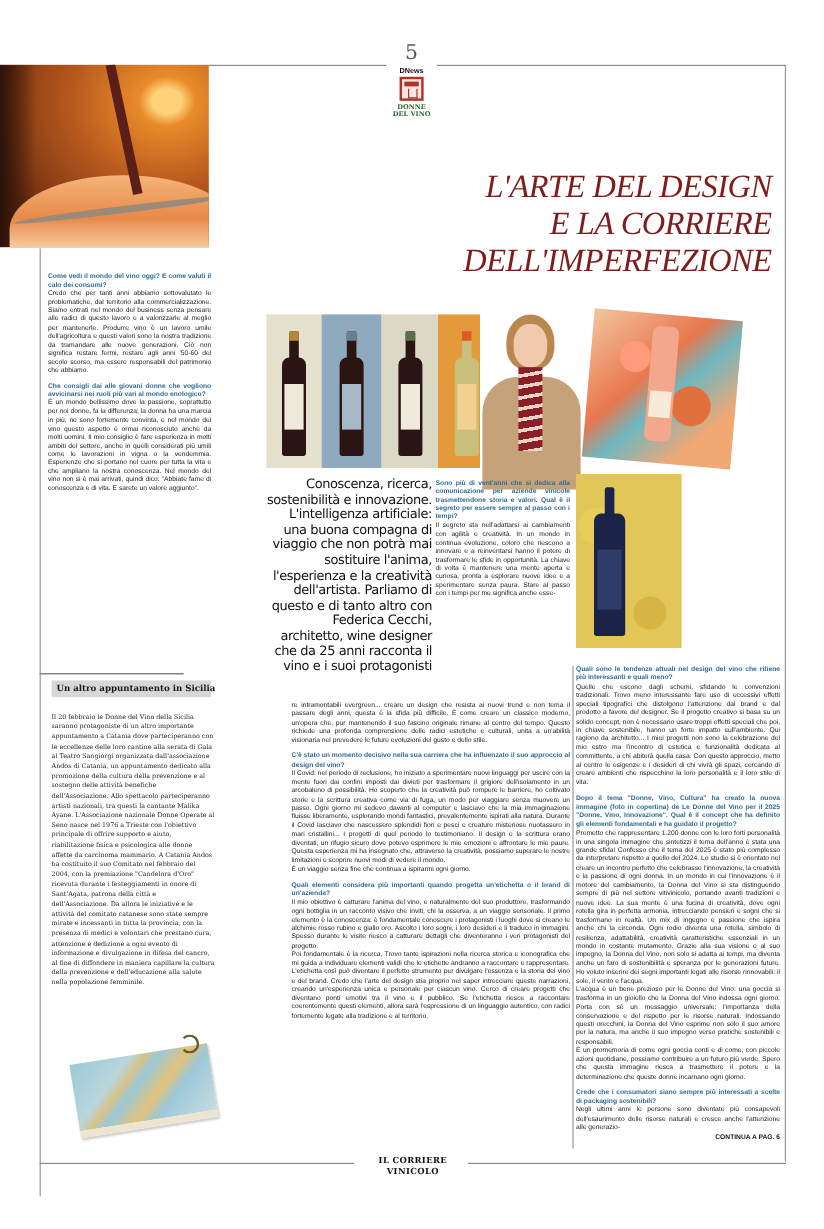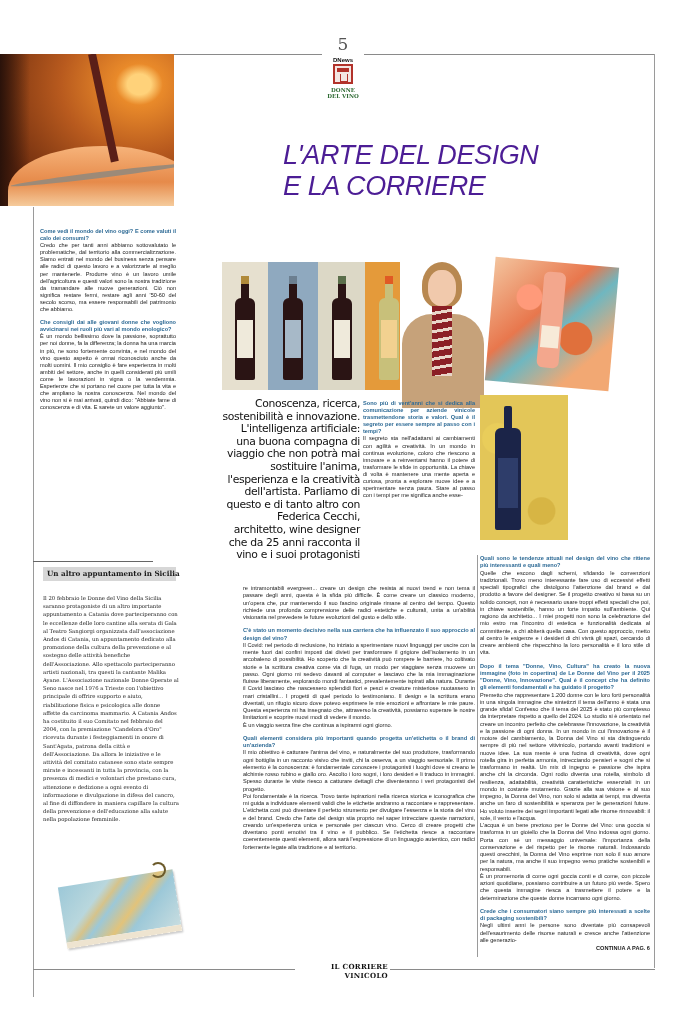--- a/index.html
+++ b/index.html
@@ -17,36 +17,36 @@
   .logo-mark::before { content: ""; position: absolute; left: 2px; top: 2px; width: 12px; height: 4px; background: #b2322a; }
   .logo-mark::after { content: ""; position: absolute; left: 5px; top: 8px; width: 6px; height: 7px; border: 1.5px solid #b2322a; border-top: none; }
   .logo-text { position: absolute; left: 326px; top: 87px; width: 34px; text-align: center;
     font-family: "DejaVu Serif", serif; font-size: 5.5px; line-height: 6px; color: #2f6b34; font-weight: bold; }
 
   
   .left-frame-line { position: absolute; left: 33px; top: 207px; width: 1px; height: 790px; background: #9a9a9a; }
   .right-frame-line { position: absolute; left: 654px; top: 54px; width: 1px; height: 914px; background: #9a9a9a; }
   .bottom-rule-left { position: absolute; left: 33px; top: 969px; width: 262px; height: 1px; background: #8a8a8a; }
   .bottom-rule-right { position: absolute; left: 390px; top: 969px; width: 265px; height: 1px; background: #8a8a8a; }
-  .masthead { position: absolute; left: 300px; top: 962px; width: 88px; text-align: right;
+  .masthead { position: absolute; left: 300px; top: 962px; width: 88px; text-align: center;
     font-family: "DejaVu Serif", serif; font-weight: bold; font-size: 7px; letter-spacing: 0.3px; color: #111; }
 
   
   .photo-barrel { position: absolute; left: 0; top: 54px; width: 174px; height: 152px; overflow: hidden;
     background: radial-gradient(ellipse at 80% 20%, #ffd27a 0 6%, #e98a2a 12%, #b85a1e 40%, #6a2a0e 80%); }
   .photo-barrel .barrel { position: absolute; left: 8px; top: 92px; width: 190px; height: 90px; border-radius: 50% 50% 0 0;
     background: linear-gradient(180deg, #f6b37a, #e68a4a 40%, #f7d3a6 70%); }
   .photo-barrel .hoop { position: absolute; left: 10px; top: 118px; width: 180px; height: 6px; border-radius: 50%; background: #9c8a78; transform: rotate(-7deg); }
   .photo-barrel .pipette { position: absolute; left: 88px; top: 0; width: 8px; height: 110px; background: #5a1f18; transform: rotate(-12deg); transform-origin: top; }
   .photo-barrel .shadow { position: absolute; left: 0; top: 0; width: 30px; height: 152px; background: linear-gradient(90deg, #2a120a, transparent); }
 
   
-  .headline { position: absolute; right: 44px; top: 140px; width: 360px; text-align: left;
-    font-family: Liberation Sans, sans-serif; font-style: italic; font-size: 27px; line-height: 31px;
-    color: #4c1d95; letter-spacing: -0.4px; font-weight: normal; }
+  .headline { position: absolute; right: 44px; top: 140px; width: 360px; text-align: right;
+    font-family: Liberation Serif, serif; font-style: italic; font-size: 27px; line-height: 31px;
+    color: #7f1d1d; letter-spacing: -0.4px; font-weight: normal; }
 
   
   .qa-left { position: absolute; left: 40px; top: 228px; width: 136px; font-size: 5.6px; line-height: 7.1px; text-align: justify; }
   .q { color: #2d6a95; font-weight: bold; margin-top: 6px; }
   .q:first-child { margin-top: 0; }
   .a { color: #1a1a1a; }
 
   
   .box-top-rule { position: absolute; left: 33px; top: 561px; width: 120px; height: 1px; background: #666; }
   .sidebar-box-header { position: absolute; left: 43px; top: 567px; width: 133px; height: 14px; background: #d7d7d7; }
@@ -123,20 +123,21 @@
 <div class="photo-barrel">
   <div class="shadow"></div>
   <div class="barrel"></div>
   <div class="hoop"></div>
   <div class="pipette"></div>
 </div>
 
 <h1 class="headline">
   <span>L'ARTE DEL DESIGN</span><br>
   <span>E LA CORRIERE</span><br>
+  <span>DELL'IMPERFEZIONE</span>
 </h1>
 
 <div class="qa-left">
   <p class="q">Come vedi il mondo del vino oggi? E come valuti il calo dei consumi?</p>
   <p class="a">Credo che per tanti anni abbiamo sottovalutato le problematiche, dal territorio alla commercializzazione. Siamo entrati nel mondo del business senza pensare alle radici di questo lavoro e a valorizzarle al meglio per mantenerle. Produrre vino è un lavoro umile dell'agricoltura e questi valori sono la nostra tradizione da tramandare alle nuove generazioni. Ciò non significa restare fermi, restare agli anni '50-60 del secolo scorso, ma essere responsabili del patrimonio che abbiamo.</p>
   <p class="q">Che consigli dai alle giovani donne che vogliono avvicinarsi nei ruoli più vari al mondo enologico?</p>
   <p class="a">È un mondo bellissimo dove la passione, soprattutto per noi donne, fa la differenza; la donna ha una marcia in più, ne sono fortemente convinta, e nel mondo del vino questo aspetto è ormai riconosciuto anche da molti uomini. Il mio consiglio è fare esperienza in molti ambiti del settore, anche in quelli considerati più umili come le lavorazioni in vigna o la vendemmia. Esperienze che si portano nel cuore per tutta la vita e che ampliano la nostra conoscenza. Nel mondo del vino non si è mai arrivati, quindi dico: "Abbiate fame di conoscenza e di vita. E sarete un valore aggiunto".</p>
 </div>
 
 <div class="box-top-rule"></div>

